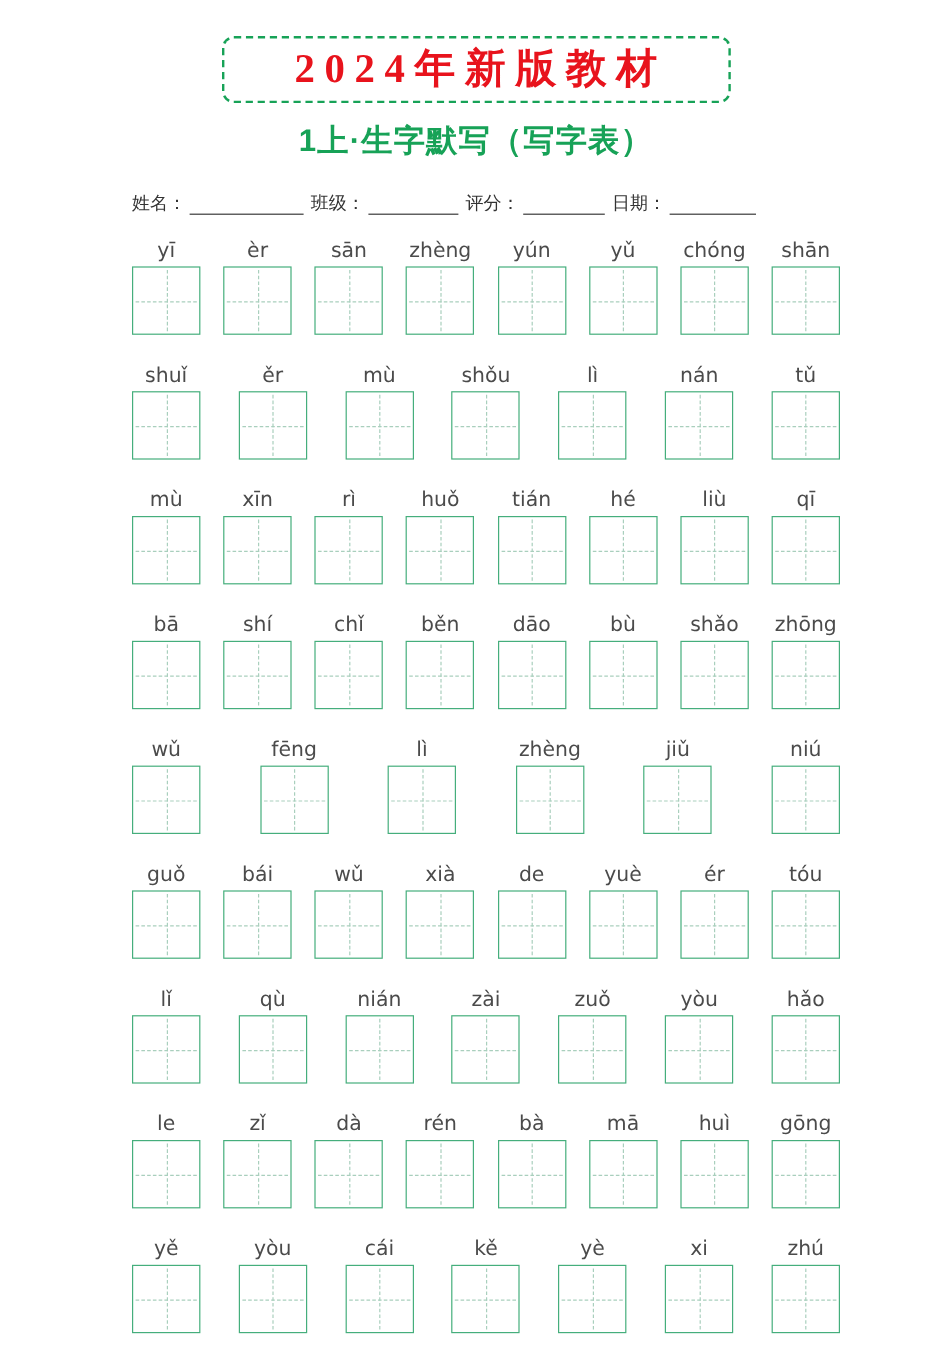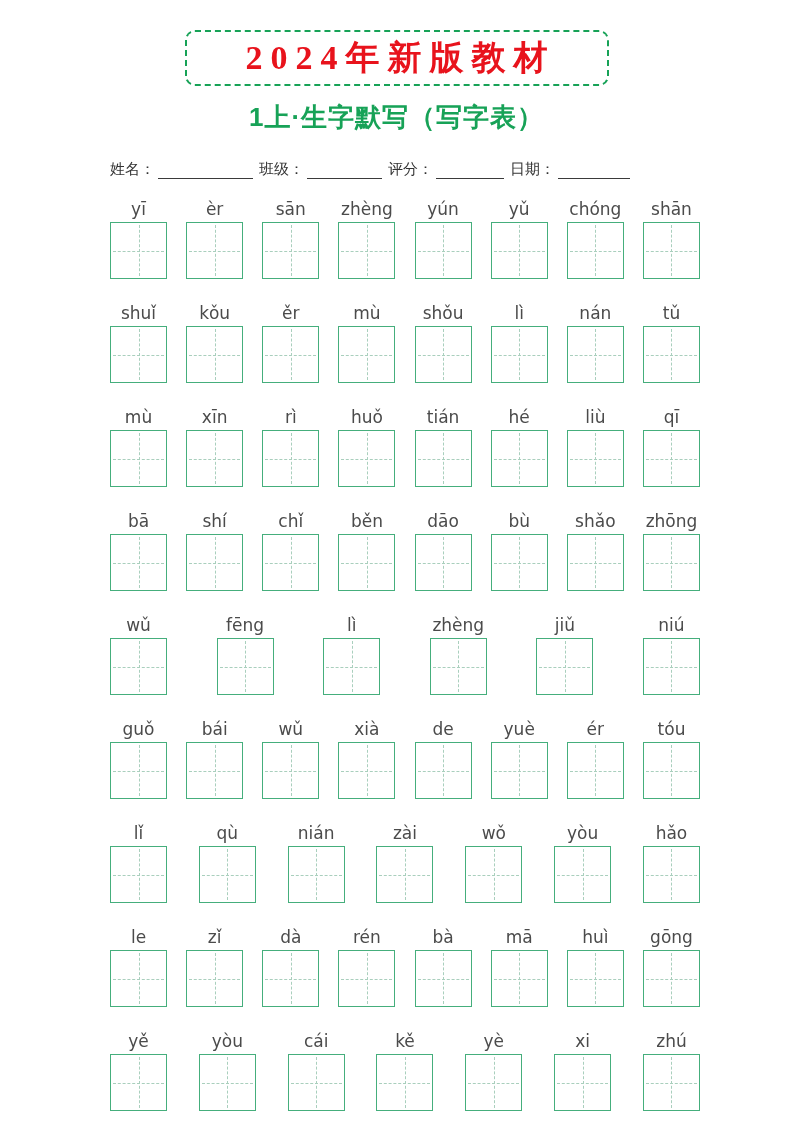--- a/index.html
+++ b/index.html
@@ -200,24 +200,20 @@
         <div class="pinyin">shān</div>
         <div class="tianzige"></div>
       </div>
     </div>
     <div class="grid-row">
       <div class="cell">
         <div class="pinyin">shuǐ</div>
         <div class="tianzige"></div>
       </div>
       <div class="cell">
-        <div class="pinyin">kǒu</div>
-        <div class="tianzige"></div>
-      </div>
-      <div class="cell">
         <div class="pinyin">ěr</div>
         <div class="tianzige"></div>
       </div>
       <div class="cell">
         <div class="pinyin">mù</div>
         <div class="tianzige"></div>
       </div>
       <div class="cell">
         <div class="pinyin">shǒu</div>
         <div class="tianzige"></div>
@@ -374,21 +370,21 @@
       </div>
       <div class="cell">
         <div class="pinyin">nián</div>
         <div class="tianzige"></div>
       </div>
       <div class="cell">
         <div class="pinyin">zài</div>
         <div class="tianzige"></div>
       </div>
       <div class="cell">
-        <div class="pinyin">wǒ</div>
+        <div class="pinyin">zuǒ</div>
         <div class="tianzige"></div>
       </div>
       <div class="cell">
         <div class="pinyin">yòu</div>
         <div class="tianzige"></div>
       </div>
       <div class="cell">
         <div class="pinyin">hǎo</div>
         <div class="tianzige"></div>
       </div>

